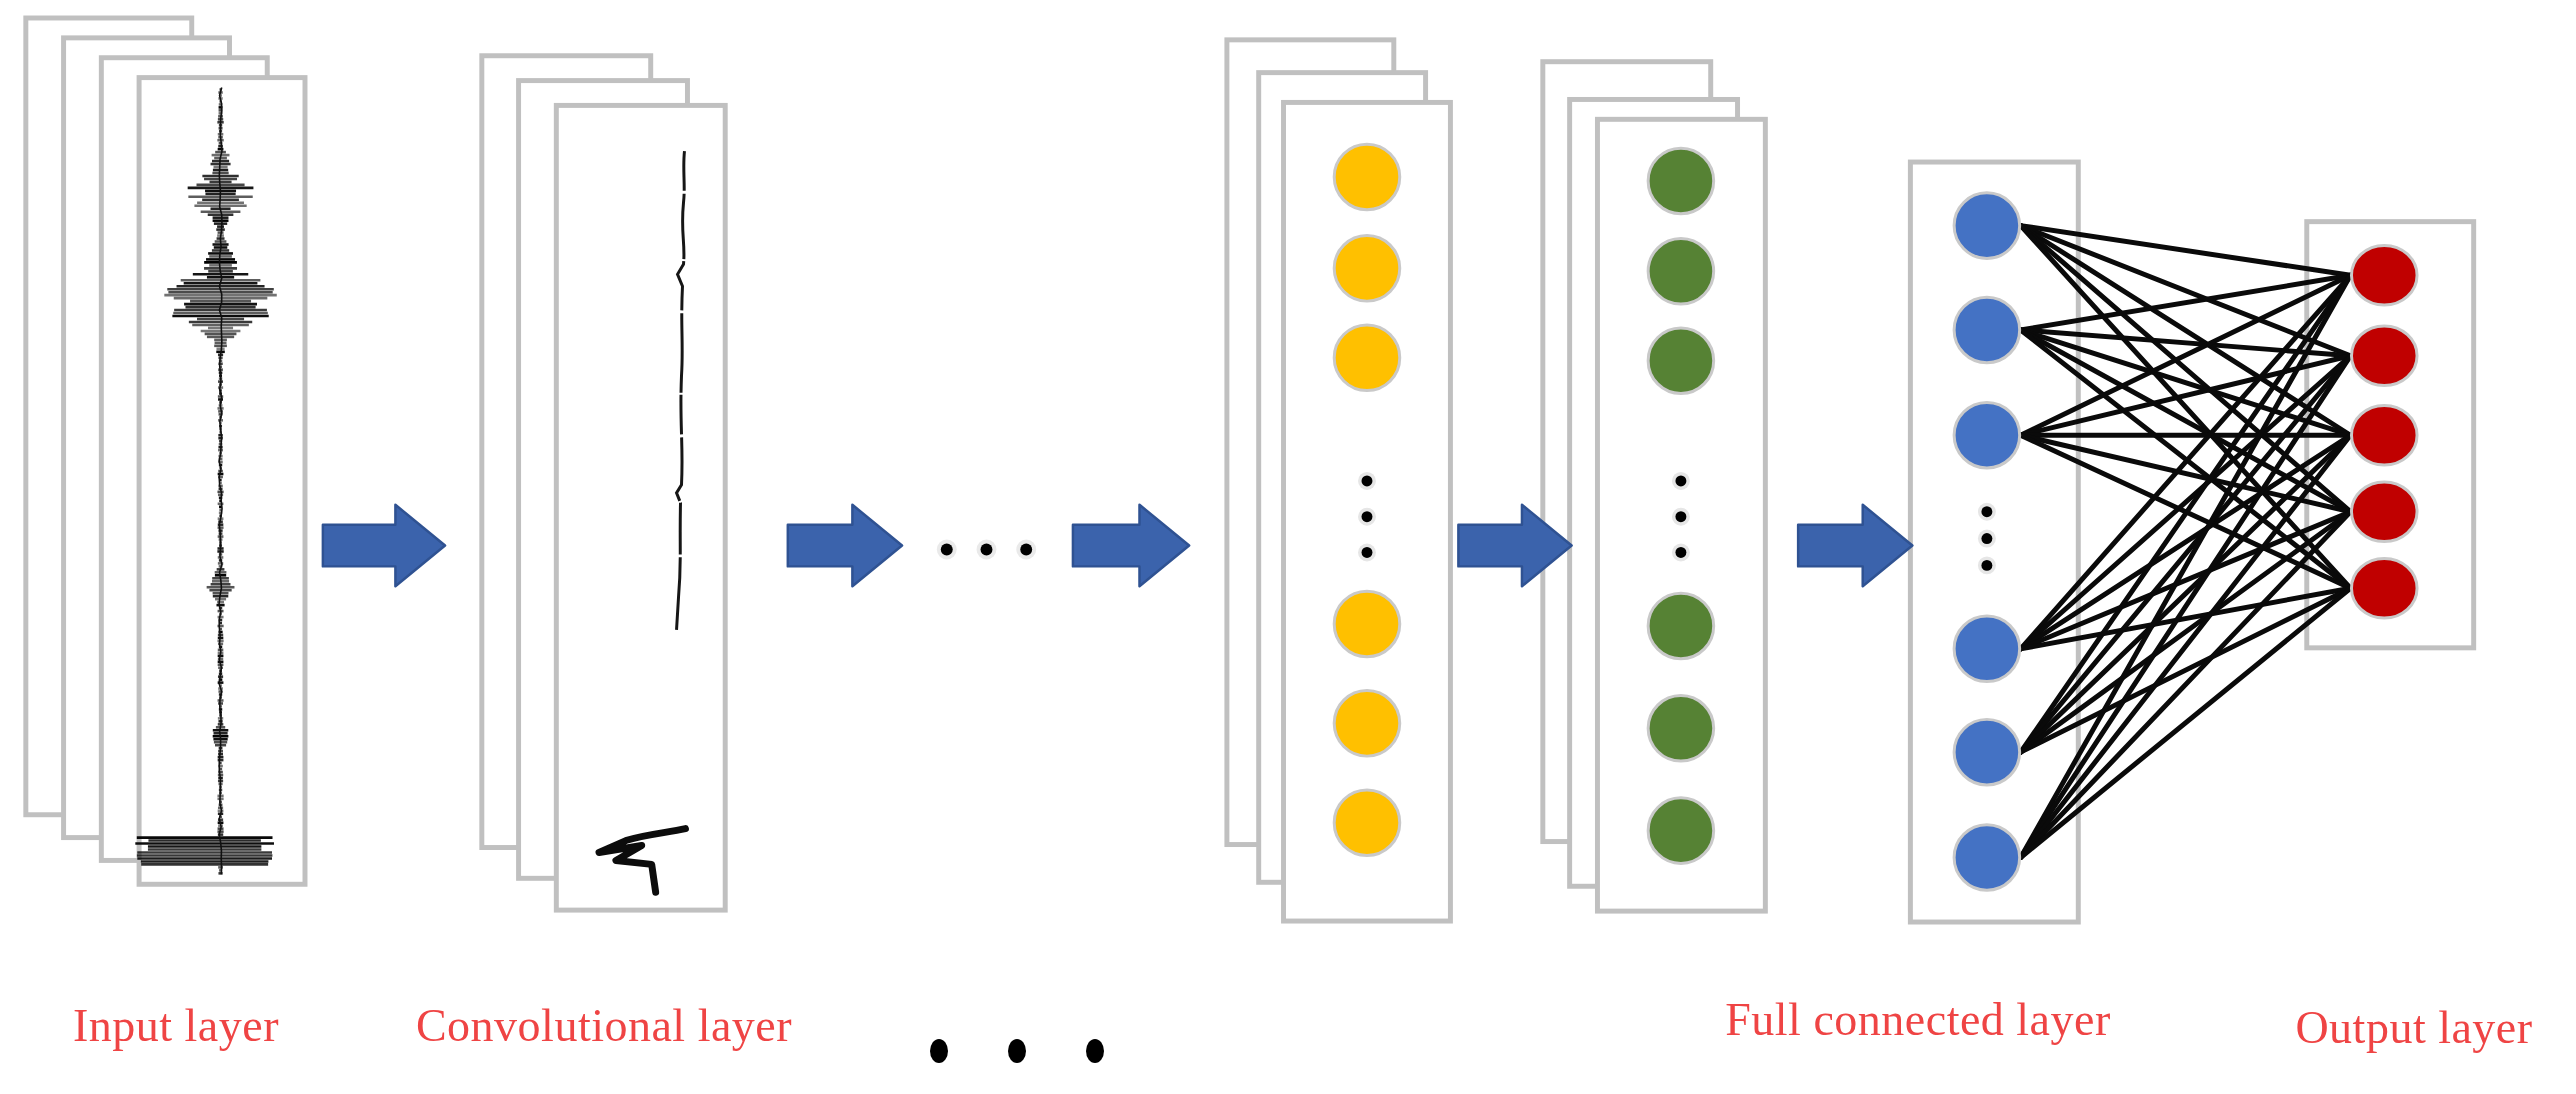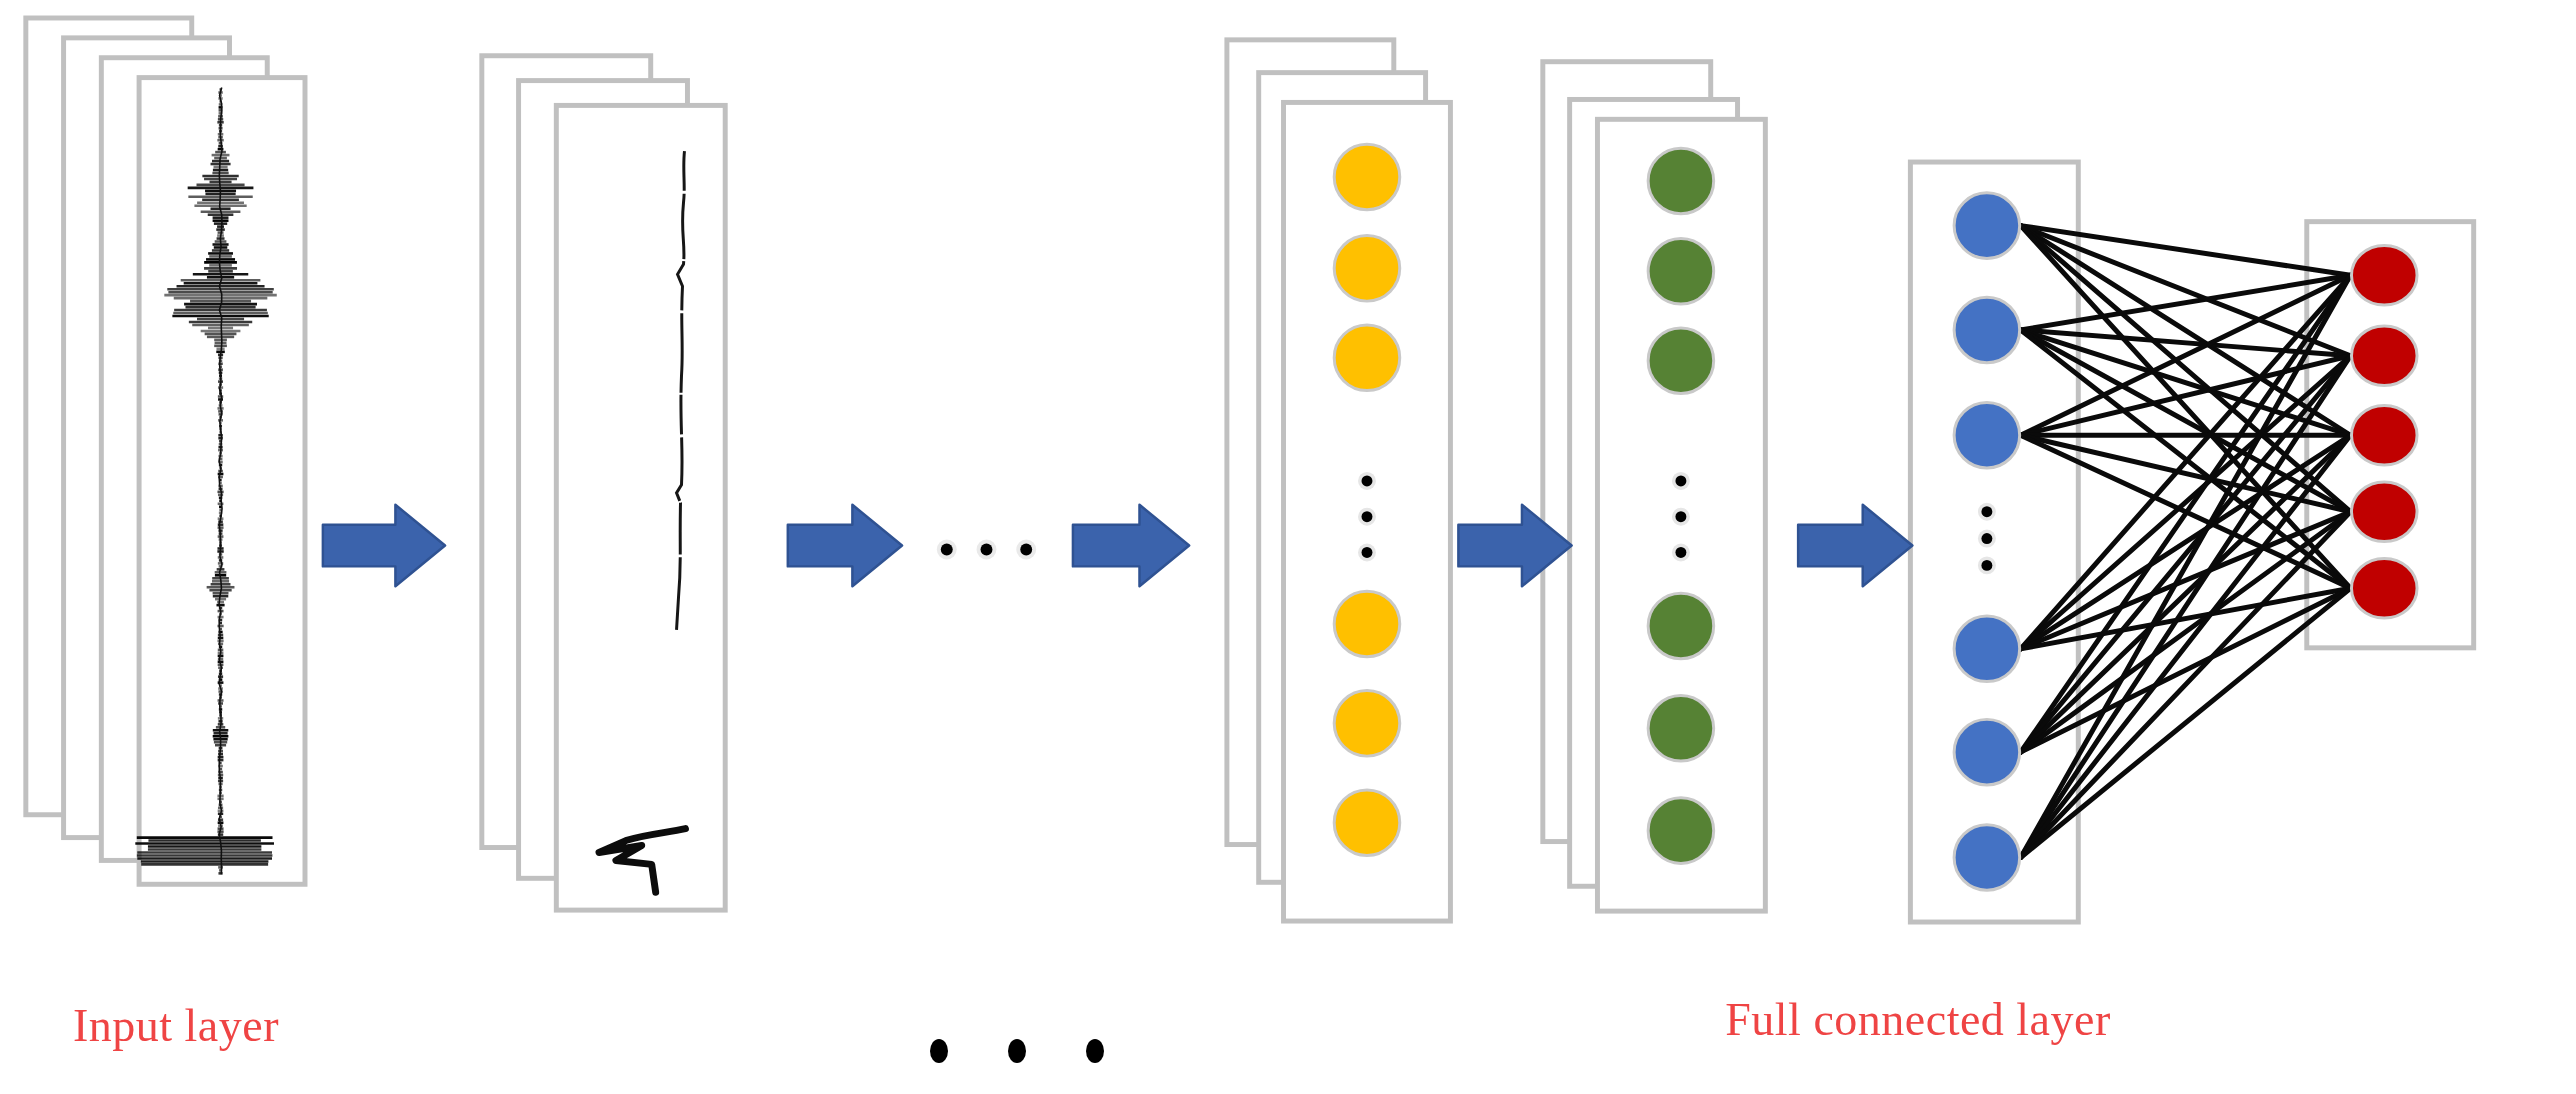--- a/index.html
+++ b/index.html
@@ -402,20 +402,22 @@
       <polygon points="1810,528 1875,528 1875,508 1925,549 1875,590 1875,570 1810,570" fill="#3B63AC" stroke="#2F5292" stroke-width="2.5" stroke-linejoin="round"></polygon>
       <circle cx="953" cy="553" r="10" fill="#EAEAEA"></circle>
       <circle cx="953" cy="553" r="6" fill="#000000"></circle>
       <circle cx="993" cy="553" r="10" fill="#EAEAEA"></circle>
       <circle cx="993" cy="553" r="6" fill="#000000"></circle>
       <circle cx="1033" cy="553" r="10" fill="#EAEAEA"></circle>
       <circle cx="1033" cy="553" r="6" fill="#000000"></circle>
     </svg>
 
   <div class="lbl" style="left:176px;top:999px">Input layer</div>
+  <div class="lbl" style="left:604px;top:999px">Convolutional layer</div>
   <div class="bigdots" style="left:1017px;top:1039px">
     <span></span>
       <span></span>
       <span></span>
   </div>
   <div class="lbl" style="left:1918px;top:993px">Full connected layer</div>
+  <div class="lbl" style="left:2414px;top:1001px">Output layer</div>
 </div>
 
 
 </body></html>

